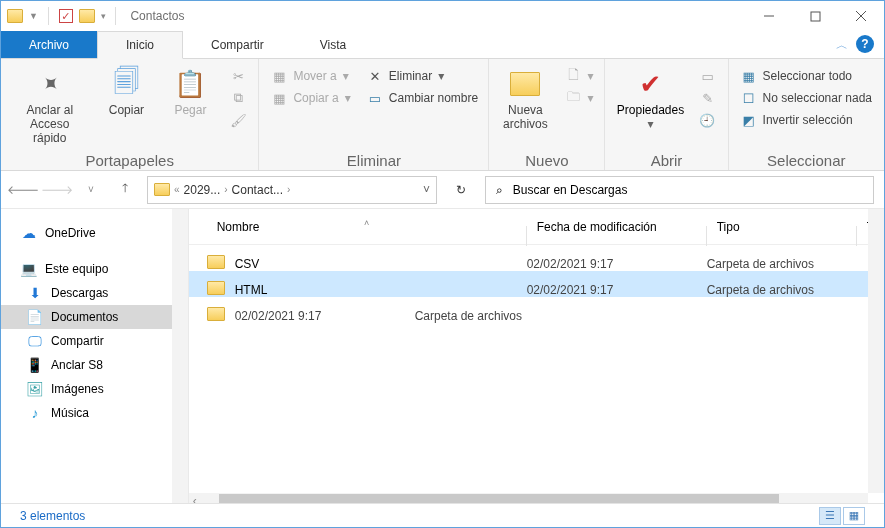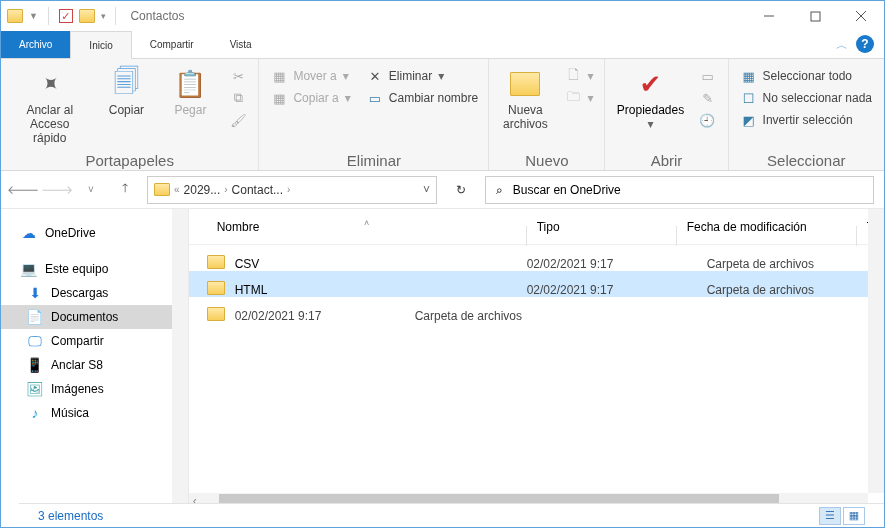--- a/index.html
+++ b/index.html
@@ -8,21 +8,21 @@
 .titlebar .qat{display:flex;align-items:center;gap:6px}
 .qfolder{width:16px;height:14px;background:linear-gradient(#ffe9a6,#f7ce5b);border:1px solid #d9ae3a;border-radius:1px}
 .qsep{width:1px;height:18px;background:#ddd;margin:0 4px}
 .qcheck{width:14px;height:14px;border:1px solid #c44;display:flex;align-items:center;justify-content:center;color:#c44;font-size:11px;line-height:1}
 .qdrop{color:#888;font-size:9px}
 .titletxt{margin-left:10px;color:#6f6f6f;font-size:12px}
 .winbtns{margin-left:auto;display:flex}
 .winbtn{width:46px;height:30px;display:flex;align-items:center;justify-content:center;color:#555}
 .winbtn svg{stroke:#555;fill:none;stroke-width:1}
 .tabs{height:28px;display:flex;align-items:stretch;border-bottom:1px solid #d9d9d9;background:#fff;position:relative}
-.tab{padding:0 18px;display:flex;align-items:center;font-size:10px;color:#333;cursor:default}
+.tab{padding:0 28px;display:flex;align-items:center;font-size:12px;color:#333;cursor:default}
 .tab.file{background:#1979ca;color:#fff}
 .tab.active{border:1px solid #d9d9d9;border-bottom:1px solid #f6f6f6;background:#f6f6f6;margin-bottom:-1px}
 .tabs .collapse{position:absolute;right:36px;top:6px;color:#6aa3db;font-size:12px}
 .tabs .help{position:absolute;right:10px;top:4px;width:18px;height:18px;border-radius:50%;background:#1979ca;color:#fff;display:flex;align-items:center;justify-content:center;font-weight:bold;font-size:12px}
 .ribbon{height:112px;background:#f6f6f6;border-bottom:1px solid #d9d9d9;display:flex}
 .rgroup{border-right:1px solid #e3e3e3;display:flex;flex-direction:column;padding:4px 6px 0}
 .rgroup .body{flex:1;display:flex;align-items:flex-start;gap:4px}
 .rgroup .lbl{text-align:center;color:#666;font-size:15px;height:18px;line-height:18px}
 .rbig{display:flex;flex-direction:column;align-items:center;justify-content:flex-start;padding:4px 6px;gap:2px;min-width:60px;text-align:center}
 .rbig .icn{width:34px;height:34px;display:flex;align-items:center;justify-content:center;font-size:26px}
@@ -55,21 +55,21 @@
 .cols{display:flex;height:36px;align-items:center;border-bottom:1px solid #eee;padding-left:18px;color:#1a55a4}
 .col{padding:0 10px;position:relative}
 .col.sep::after{content:"";position:absolute;right:0;top:6px;height:20px;width:1px;background:#e3e3e3}
 .c1{width:320px}.c2{width:180px}.c3{width:150px}
 .sorticon{color:#888;font-size:9px;position:absolute;top:-2px;left:50%;transform:translateX(-50%)}
 .row{display:flex;height:26px;align-items:flex-end;padding-left:18px}
 .row.sel{background:#cde8ff}
 .row .icf{width:18px;height:16px;margin-right:10px}
 .foldericn{width:18px;height:14px;background:linear-gradient(#ffe9a6,#f7ce5b);border:1px solid #d9ae3a;border-radius:1px}
 .row .n{width:292px}.row .d{width:180px;color:#444}.row .t{color:#444}
-.status{position:absolute;bottom:0;left:18px;right:0;height:24px;border-top:1px solid #e3e3e3;display:flex;align-items:center;padding:0 19px;background:#fff}
+.status{position:absolute;bottom:0;left:0;right:0;height:24px;border-top:1px solid #e3e3e3;display:flex;align-items:center;padding:0 19px;background:#fff}
 .status .cnt{color:#1a6bc6}
 .status .views{margin-left:auto;display:flex;gap:2px}
 .vbtn{width:22px;height:18px;border:1px solid #aac9e8;display:flex;align-items:center;justify-content:center;font-size:11px;color:#3b77b5}
 .vbtn.active{background:#d5e8f8}
 .pin{transform:rotate(45deg);color:#666;font-size:22px}
 .cloud{color:#2178d6;font-size:15px}
 .pc{color:#3a7fa8;font-size:13px}
 .dl{color:#2178d6;font-size:15px}
 .doc{color:#5fa2dd;font-size:13px}
 .desk{color:#2b8bdc;font-size:13px}
@@ -261,21 +261,21 @@
     <span class="sep">«</span>
     <span class="crumb">2029...</span>
     <span class="sep">›</span>
     <span class="crumb">Contact...</span>
     <span class="sep">›</span>
     <span class="drop">˅</span>
   </div>
   <div class="refresh">↻</div>
   <div class="search">
     <span>⌕</span>
-    <span>Buscar en OneDrive</span>
+    <span>Buscar en Descargas</span>
   </div>
 </div>
 
 <div class="main">
   <div class="tree">
     <div id="tree-container">
         <div class="node first">
           <span class="icn cloud">☁</span>
           <span>OneDrive</span>
         </div>
@@ -307,22 +307,22 @@
         <div class="node">
           <span class="icn mus">♪</span>
           <span>Música</span>
         </div>
       </div>
     <div class="scroll"></div>
   </div>
   <div class="files">
     <div class="cols">
       <div class="col c1 sep"><span class="sorticon">˄</span><span>Nombre</span></div>
+      <div class="col c2 sep">Fecha de modificación</div>
       <div class="col c3 sep">Tipo</div>
-      <div class="col c2 sep">Fecha de modificación</div>
       <div class="col">T</div>
     </div>
     <div id="rows-container">
         <div class="row">
           <div class="icf">
             <div class="foldericn"></div>
           </div>
           <div class="n">CSV</div>
           <div class="d">02/02/2021 9:17</div>
           <div class="t">Carpeta de archivos</div>

